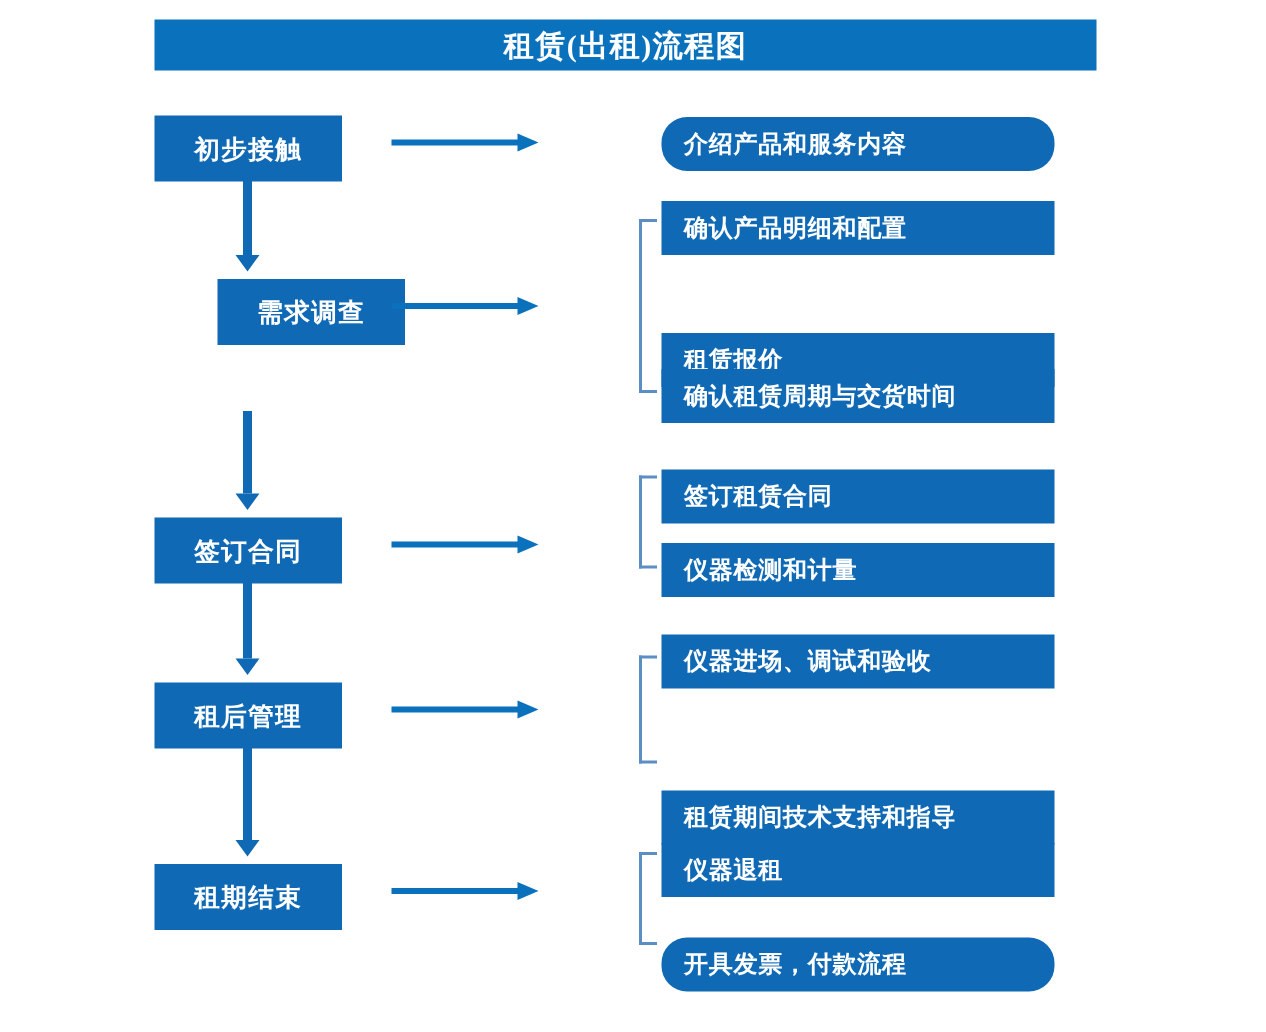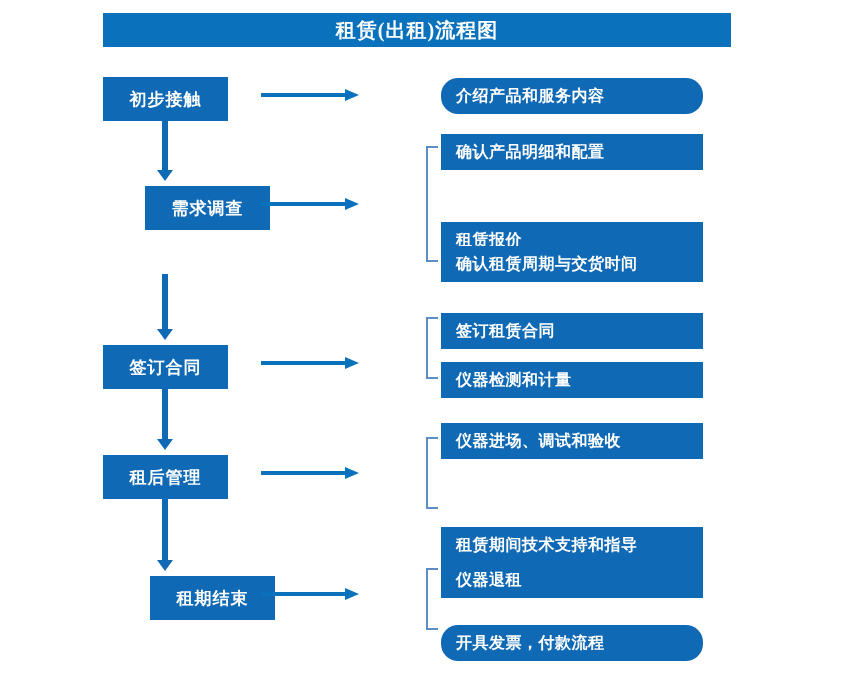--- a/index.html
+++ b/index.html
@@ -138,21 +138,21 @@
   <div class="title-bar">租赁(出租)流程图</div>
 
   <div class="stage-box" style="left:103px; top:77px;">初步接触</div>
 
   <div class="stage-box" style="left:103px; top:186px;margin-left:42px;">需求调查</div>
 
   <div class="stage-box" style="left:103px; top:345px;">签订合同</div>
 
   <div class="stage-box" style="left:103px; top:455px;">租后管理</div>
 
-  <div class="stage-box" style="left:103px; top:576px;margin-left:47px;">租期结束</div>
+  <div class="stage-box" style="left:103px; top:576px;">租期结束</div>
 
   <div class="v-arrow" style="left:157px; top:118px; height:64px;">
     <div class="shaft" style="height:52px;"></div>
     <div class="head" style="top:52px;"></div>
   </div>
 
   <div class="v-arrow" style="left:157px; top:274px; height:67px;">
     <div class="shaft" style="height:55px;"></div>
     <div class="head" style="top:55px;"></div>
   </div>

